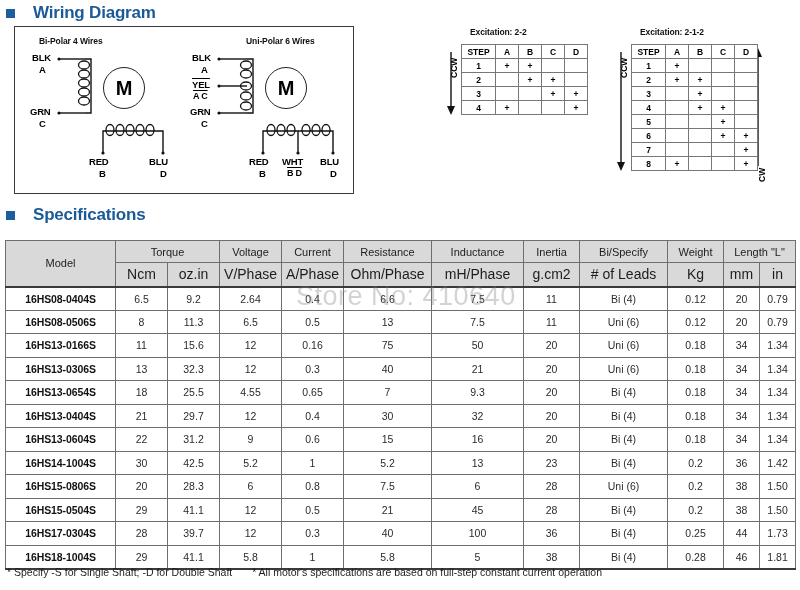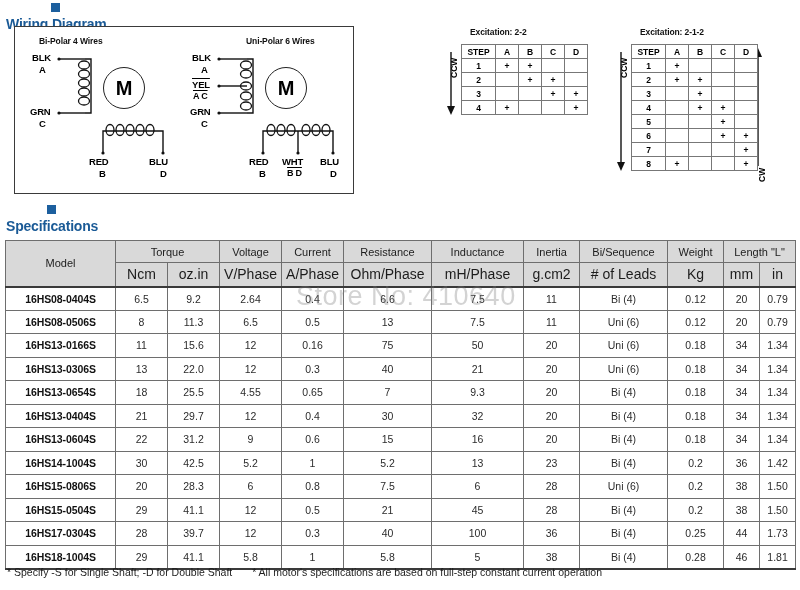--- a/index.html
+++ b/index.html
@@ -8,24 +8,23 @@
     width: 800px; height: 590px;
     background: #ffffff;
     font-family: "Liberation Sans", sans-serif;
     color: #1a1a1a;
     overflow: hidden;
   }
   .page { position: relative; width: 800px; height: 590px; }
 
   
   .section-head {
-    display: flex; align-items: center; gap: 4px;
-    font-size: 14px; font-weight: bold; color: #1a5a96;
+    display: flex; align-items: center; gap: 16px;
+    font-size: 17px; font-weight: bold; color: #1a5a96;
     letter-spacing: -0.2px;
-    flex-direction: column;
   }
   .section-head .bullet {
     width: 9px; height: 9px; background: #1c5f9e; display: inline-block;
     margin-right: 2px;
   }
 
   
   #wiring-head { position: absolute; left: 6px; top: 3px; }
   #wiring-box {
     position: absolute; left: 14px; top: 26px;
@@ -366,21 +365,21 @@
       </colgroup>
       <thead>
         <tr id="spec-head-r1">
             <th rowspan="2">Model</th>
             <th colspan="2">Torque</th>
             <th>Voltage</th>
             <th>Current</th>
             <th>Resistance</th>
             <th>Inductance</th>
             <th>Inertia</th>
-            <th>Bi/Sequence</th>
+            <th>Bi/Specify</th>
             <th>Weight</th>
             <th colspan="2">Length "L"</th>
           </tr>
         <tr class="r2" id="spec-head-r2">
             <th>Ncm</th>
             <th>oz.in</th>
             <th>V/Phase</th>
             <th>A/Phase</th>
             <th>Ohm/Phase</th>
             <th>mH/Phase</th>
@@ -430,21 +429,21 @@
             <td>50</td>
             <td>20</td>
             <td>Uni (6)</td>
             <td>0.18</td>
             <td>34</td>
             <td>1.34</td>
           </tr>
           <tr>
             <td class="model">16HS13-0306S</td>
             <td>13</td>
-            <td>22.0</td>
+            <td>32.3</td>
             <td>12</td>
             <td>0.3</td>
             <td>40</td>
             <td>21</td>
             <td>20</td>
             <td>Uni (6)</td>
             <td>0.18</td>
             <td>34</td>
             <td>1.34</td>
           </tr>

